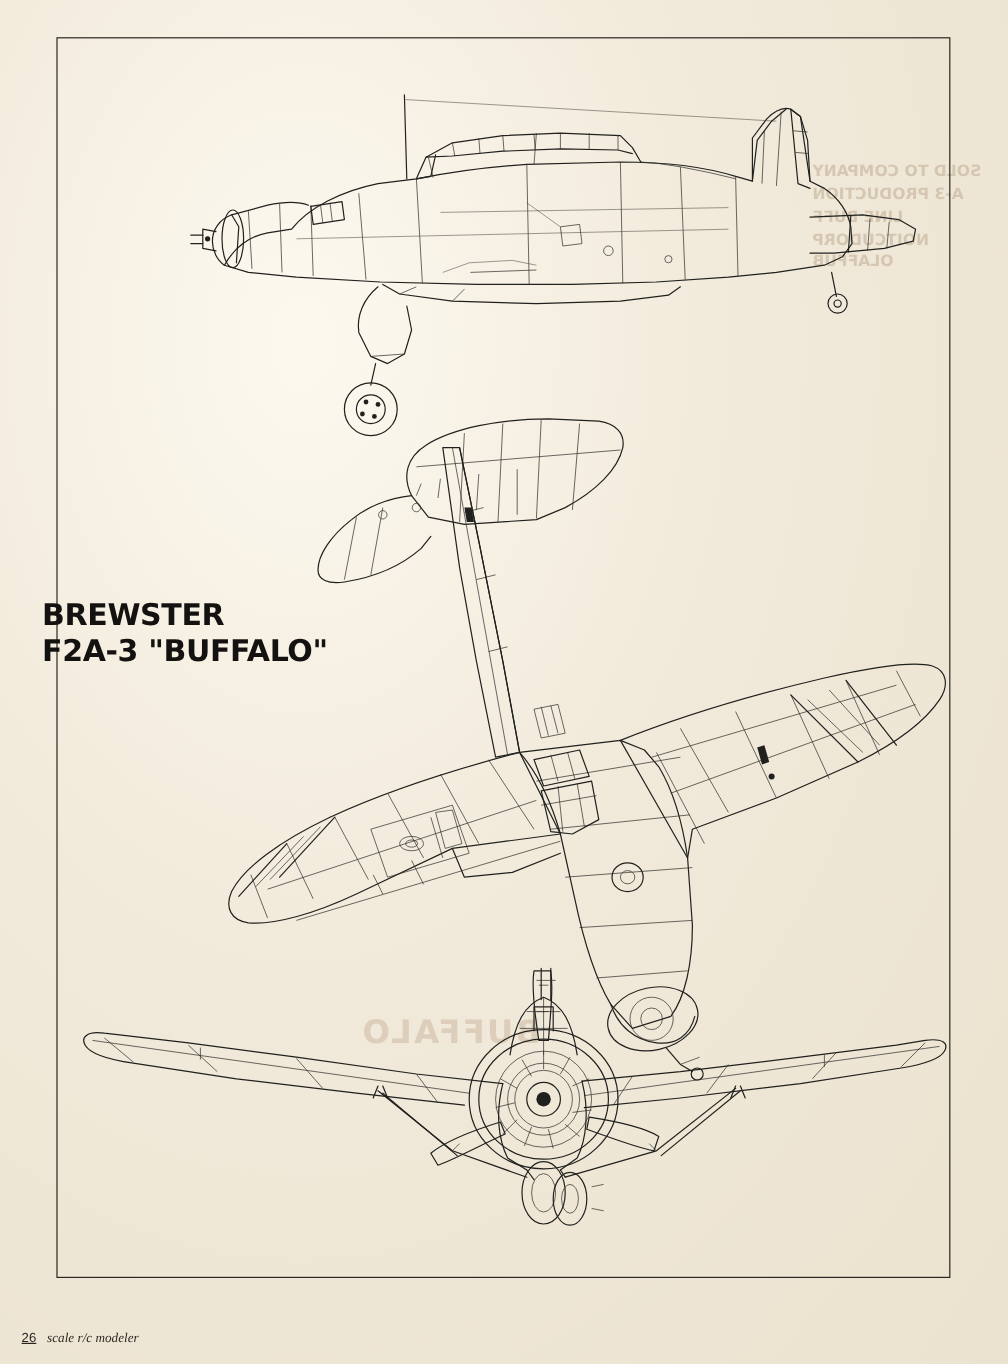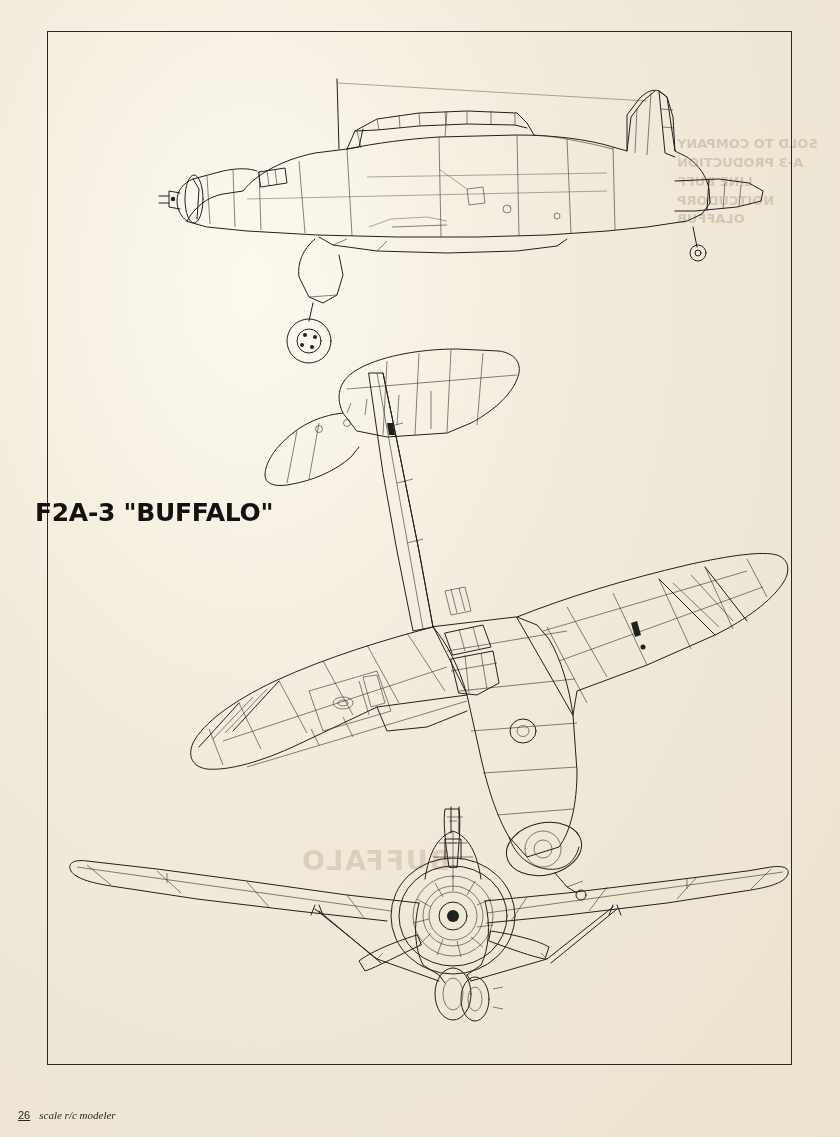--- a/index.html
+++ b/index.html
@@ -383,20 +383,21 @@
         <ellipse class="ink-thin" cx="428" cy="968" rx="7" ry="12"></ellipse>
         <path class="ink" d="M392 944 L 398 952 M420 944 L 424 950"></path>
         <path class="ink-thin" d="M446 958 L 456 956 M446 976 L 456 978"></path>
 
         <path class="ink-thin" d="M120 842 L 120 852 M640 848 L 640 858"></path>
       </g>
     </svg>
   </div>
 
   <div class="title-block">
+    <div class="title-line1">BREWSTER</div>
     <div class="title-line2">F2A-3 "BUFFALO"</div>
   </div>
 
   <div class="footer">
     <span class="pagenum">26</span><span>scale r/c modeler</span>
   </div>
 
 </div>
 
 </body></html>

